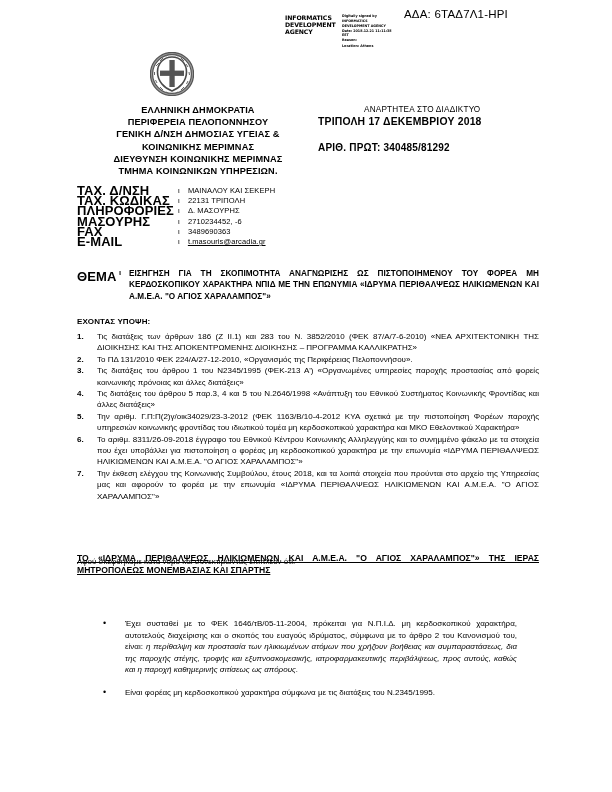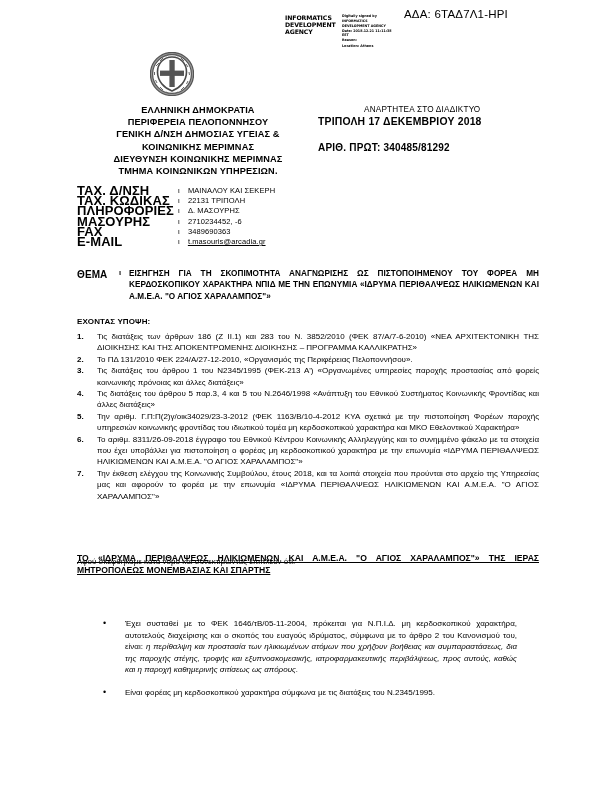--- a/index.html
+++ b/index.html
@@ -118,21 +118,21 @@
   .theme-row {
     position: absolute;
     left: 77px;
     top: 268px;
     width: 462px;
     display: flex;
     align-items: flex-start;
   }
   .theme-label {
     font-weight: bold;
-    font-size: 10px;
+    font-size: 13px;
     width: 42px;
     flex: 0 0 42px;
     letter-spacing: 0.1px;
     padding-top: 0.5px;
   }
   .theme-colon { width: 10px; flex: 0 0 10px; font-size: 7.6px; font-weight: bold; }
   .theme-text {
     font-weight: bold;
     font-size: 8.2px;
     line-height: 11.4px;

